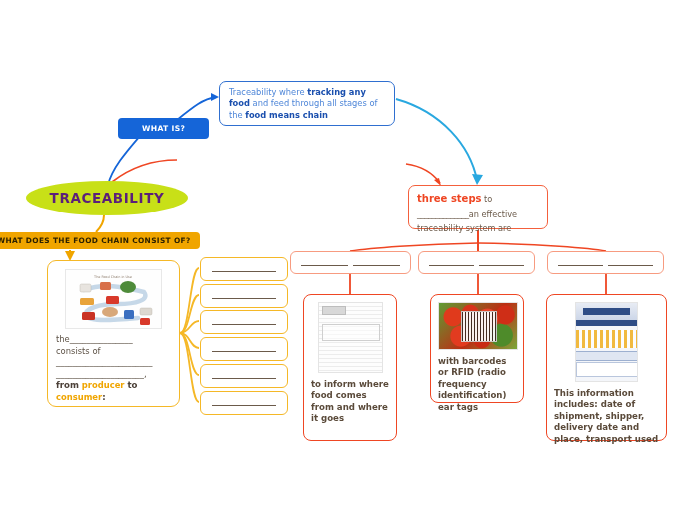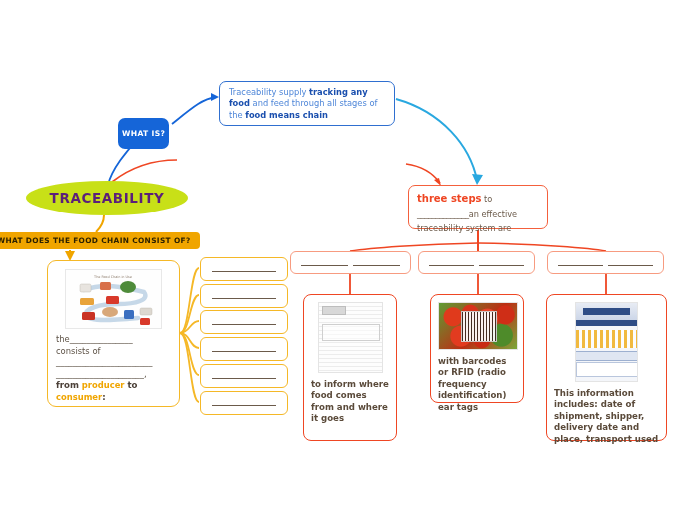--- a/index.html
+++ b/index.html
@@ -24,21 +24,21 @@
 
   
   .tag{
     position:absolute;border-radius:4px;color:#fff;font-weight:bold;
     display:flex;align-items:center;letter-spacing:.35px;white-space:nowrap;
   }
   .tag-blue{background:#1565d8;}
   .tag-red{background:#ef4623;}
   .tag-orange{background:#f0a500;color:#3b2a00;}
 
-  #tag-what-is{left:118px;top:118px;height:31px;padding:0 4px;font-size:7.6px;border-radius:7px;}
+  #tag-what-is{left:118px;top:118px;height:21px;padding:0 24px;font-size:7.6px;}
   #tag-steps{left:178px;top:155px;height:17px;padding:0 9px;font-size:7.2px;}
   #tag-foodchain{left:-12px;top:232px;height:17px;padding:0 9px;font-size:7.4px;color:#2e2200;}
 
   
   #def-box{
     position:absolute;left:219px;top:81px;width:176px;height:45px;
     border:1.6px solid #2f6fd0;border-radius:7px;background:#fff;
     padding:5px 9px;box-sizing:border-box;
   }
   #def-box p{
@@ -191,21 +191,21 @@
   <div class="tag tag-blue" id="tag-what-is">
     <span>WHAT IS?</span>
   </div>
 
 
   <div class="tag tag-orange" id="tag-foodchain">
     <span>WHAT DOES THE FOOD CHAIN CONSIST OF?</span>
   </div>
 
   <div id="def-box">
-    <p><span>Traceability supply </span><b>tracking any food</b><span> and feed through all stages of the </span><b>food means chain</b></p>
+    <p><span>Traceability where </span><b>tracking any food</b><span> and feed through all stages of the </span><b>food means chain</b></p>
   </div>
 
   <div id="steps-box">
     <p><span class="hl">three steps</span><span class="sm"> to</span></p>
     <p><span class="ln">______________</span><span class="sm">an effective</span></p>
     <p><span class="sm">traceability system are</span></p>
   </div>
 
   <div id="foodchain-box">
     <div id="fc-img">

